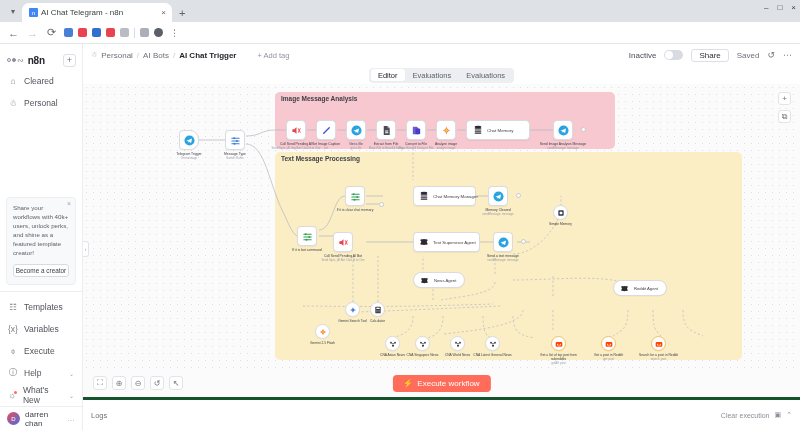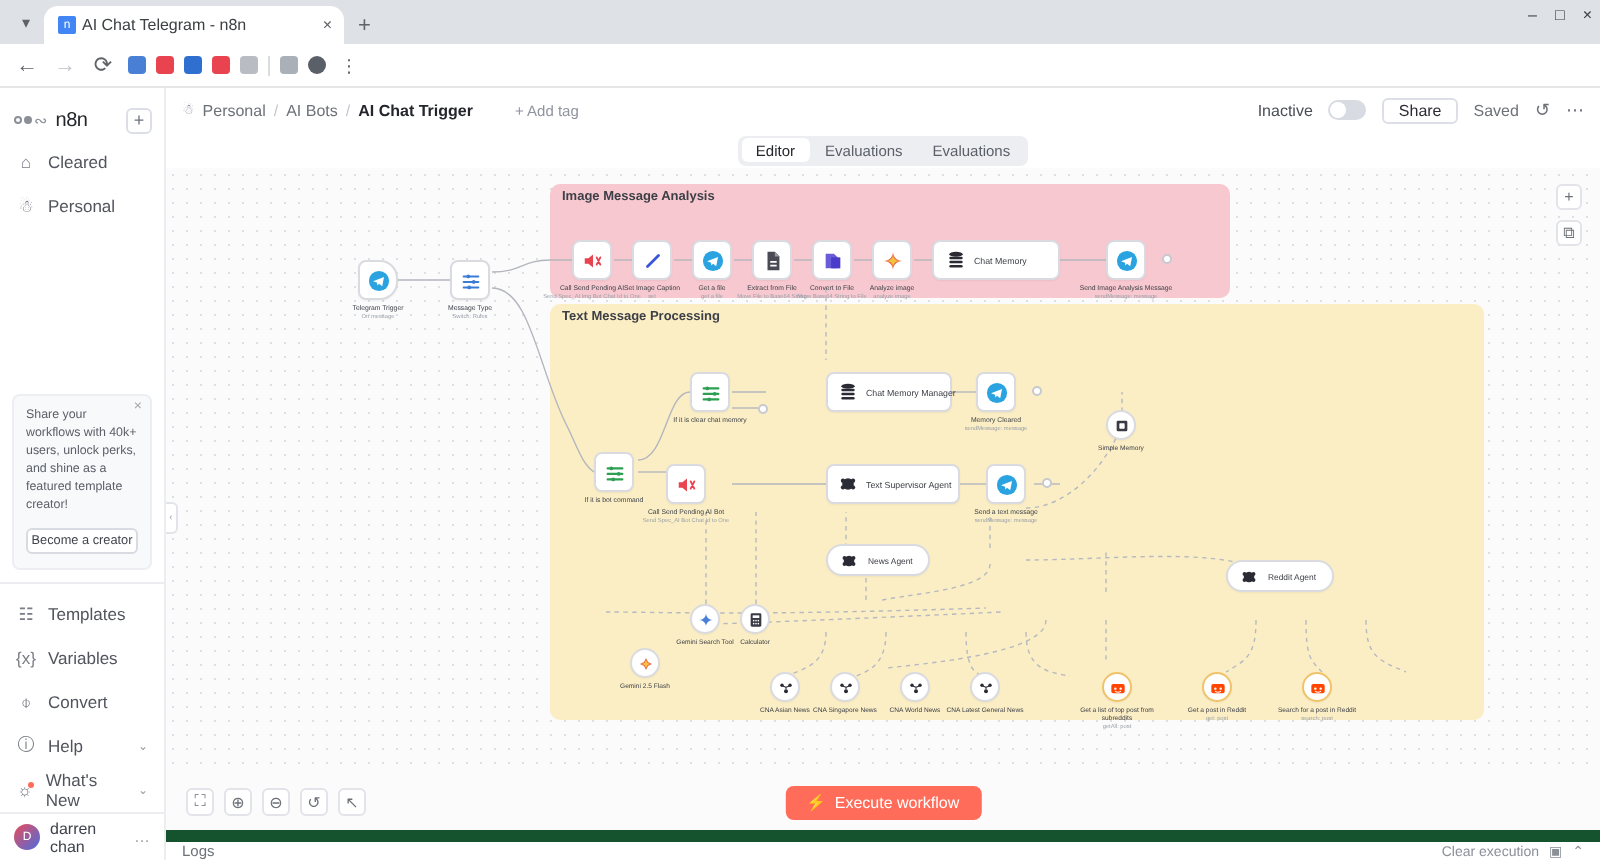--- a/index.html
+++ b/index.html
@@ -67,21 +67,21 @@
   
   .sidebar {
     width: 83px; background: #ffffff; border-right: 1px solid #ecedf1;
     display: flex; flex-direction: column; padding-top: 6px;
   }
   .brand-row { display: flex; align-items: center; padding: 0 6px 0 7px; gap: 4px; height: 20px; }
   .brand-mark { display: flex; align-items: center; gap: 1px; }
   .brand-dot { width: 4px; height: 4px; border-radius: 50%; border: 1px solid #8a8f98; }
   .brand-dot.fill { background: #8a8f98; }
   .brand-swirl { font-size: 8px; color: #8a8f98; }
-  .brand-name { font-size: 10px; font-weight: normal; color: #24262b; letter-spacing: -0.2px; }
+  .brand-name { font-size: 10px; font-weight: bold; color: #24262b; letter-spacing: -0.2px; }
   .brand-plus {
     margin-left: auto; width: 13px; height: 13px; border: 1px solid #dcdfe6;
     border-radius: 3px; display: flex; align-items: center; justify-content: center;
     font-size: 9px; color: #6b7280; line-height: 1;
   }
   .side-item {
     display: flex; align-items: center; gap: 6px; height: 22px;
     padding: 0 8px; color: #51545c; font-size: 8.5px;
   }
   .side-item .sico { width: 10px; text-align: center; font-size: 8.5px; color: #7a7d85; }
@@ -231,21 +231,21 @@
     width: 14px; height: 14px; border: 1px solid #e2e4e9; border-radius: 3px;
     background: #fff; display: flex; align-items: center; justify-content: center;
     font-size: 8px; color: #6d7178;
   }
   .exec-btn {
     position: absolute; left: 50%; transform: translateX(-50%);
     background: #ff6d5a; color: #fff; border-radius: 4px; height: 17px;
     display: flex; align-items: center; gap: 4px; padding: 0 11px; font-size: 8px;
   }
   .statusbar {
-    height: 15px; border-top: 6px solid #14532d; display: flex; align-items: flex-end;
+    height: 33px; border-top: 3px solid #14532d; display: flex; align-items: center;
     padding: 0 8px; background: #fff;
   }
   .logs-lbl { font-size: 7.5px; color: #6d7178; }
   .sb-right { margin-left: auto; display: flex; align-items: center; gap: 5px; }
   .sb-right span { font-size: 7px; color: #8a8f98; }
 </style>
 </head>
 <body>
 
 <div class="browser">
@@ -317,21 +317,21 @@
       <div class="side-item">
         <span class="sico">☷</span>
         <span>Templates</span>
       </div>
       <div class="side-item">
         <span class="sico">{x}</span>
         <span>Variables</span>
       </div>
       <div class="side-item">
         <span class="sico">⌽</span>
-        <span>Convert</span>
+        <span>Execute</span>
       </div>
       <div class="side-item">
         <span class="sico">ⓘ</span>
         <span>Help</span>
         <span class="chev">⌄</span>
       </div>
       <div class="side-item">
         <span class="sico">☼</span>
         <span class="nb-badge"></span>
         <span>What's New</span>

